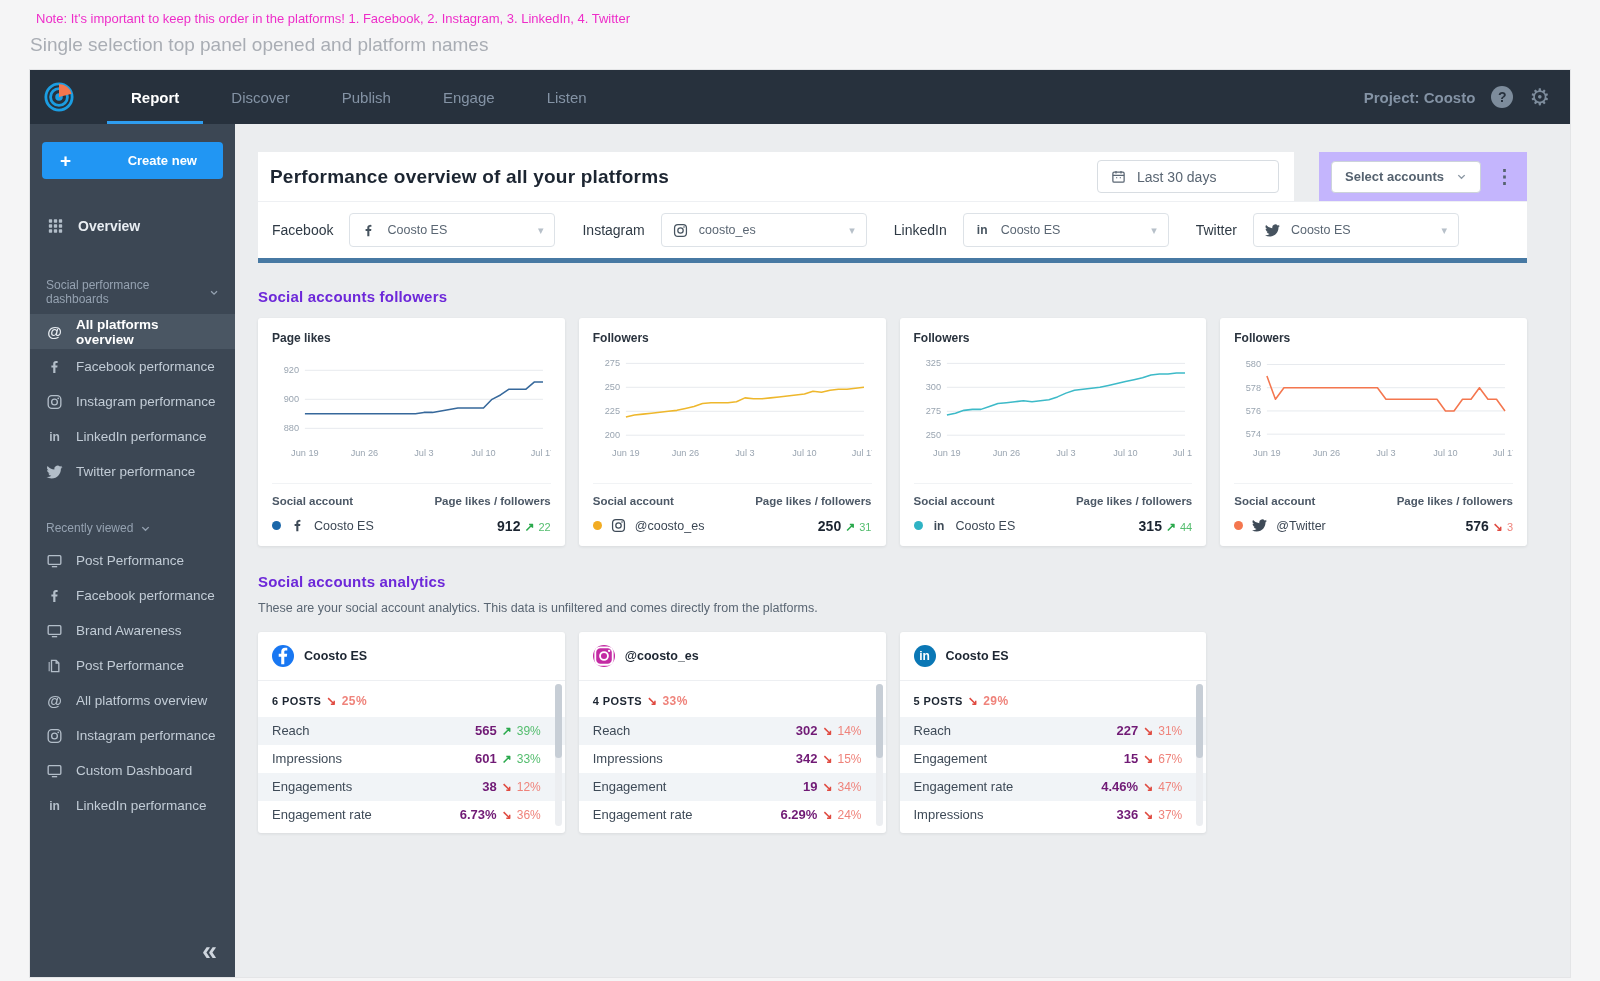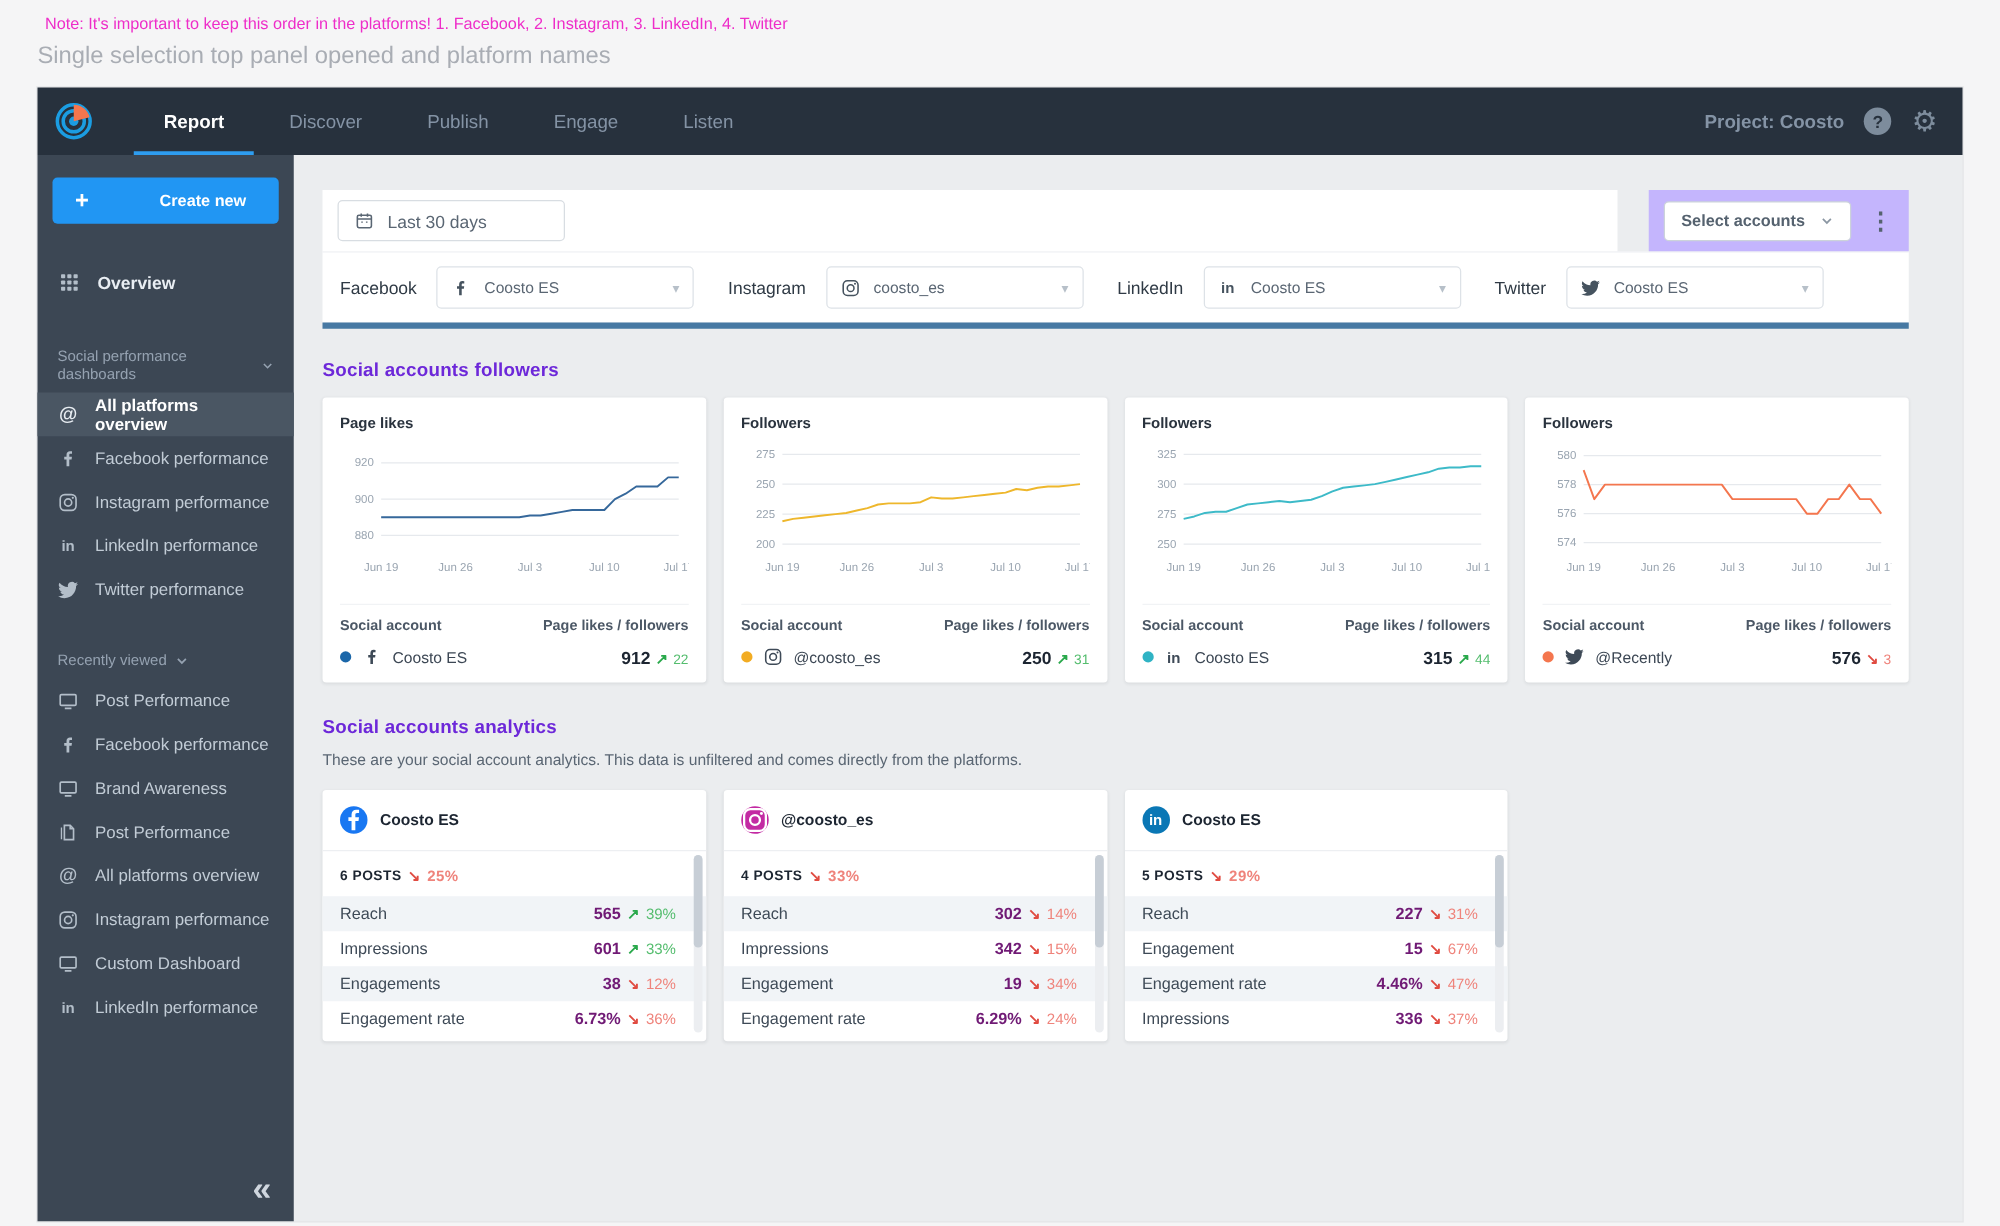--- a/index.html
+++ b/index.html
@@ -285,20 +285,21 @@
             </div>
           </div>
         <div class="collapse-btn">
           <span class="collapse-glyph">«</span>
         </div>
       </div>
 
       <div class="content">
         <div class="header-row1">
           <div class="header-left">
+            <span class="page-title">Performance overview of all your platforms</span>
             <div class="date-box">
               <span class="icon">
                 <svg viewBox="0 0 24 24" fill="none" stroke="currentColor" stroke-width="2">
                     <rect x="3" y="5" width="18" height="16" rx="2"></rect>
                     <path d="M8 3v4M16 3v4M3 10h18"></path>
                     <path d="M8 14h2M14 14h2" stroke-width="1.6"></path>
                   </svg>
               </span>
               <span>Last 30 days</span>
             </div>
@@ -522,21 +523,21 @@
                   <span>Page likes / followers</span>
                 </div>
                 <div class="foot-row">
                   <span class="foot-acc">
                     <span class="legend-dot" style="background:#f4764e"></span>
                     <span class="icon">
                       <svg viewBox="0 0 24 24" fill="currentColor">
                         <path d="M23.95 4.57a10 10 0 0 1-2.82.77 4.96 4.96 0 0 0 2.16-2.72c-.95.56-2 .96-3.12 1.19a4.92 4.92 0 0 0-8.39 4.48A13.94 13.94 0 0 1 1.64 3.16a4.92 4.92 0 0 0 1.52 6.56 4.9 4.9 0 0 1-2.23-.61v.06c0 2.38 1.7 4.37 3.95 4.82a4.9 4.9 0 0 1-2.21.09 4.94 4.94 0 0 0 4.6 3.42A9.87 9.87 0 0 1 0 19.54a13.94 13.94 0 0 0 7.55 2.21c9.05 0 14-7.5 14-13.98l-.02-.63a10 10 0 0 0 2.42-2.57z"></path>
                       </svg>
                     </span>
-                    <span>@Recently</span>
+                    <span>@Twitter</span>
                   </span>
                   <span class="foot-val">
                     <span class="foot-num">576</span>
                     <span class="arr down">↘</span>
                     <span class="delta down">3</span>
                   </span>
                 </div>
               </div>
             </div>
           </div>

